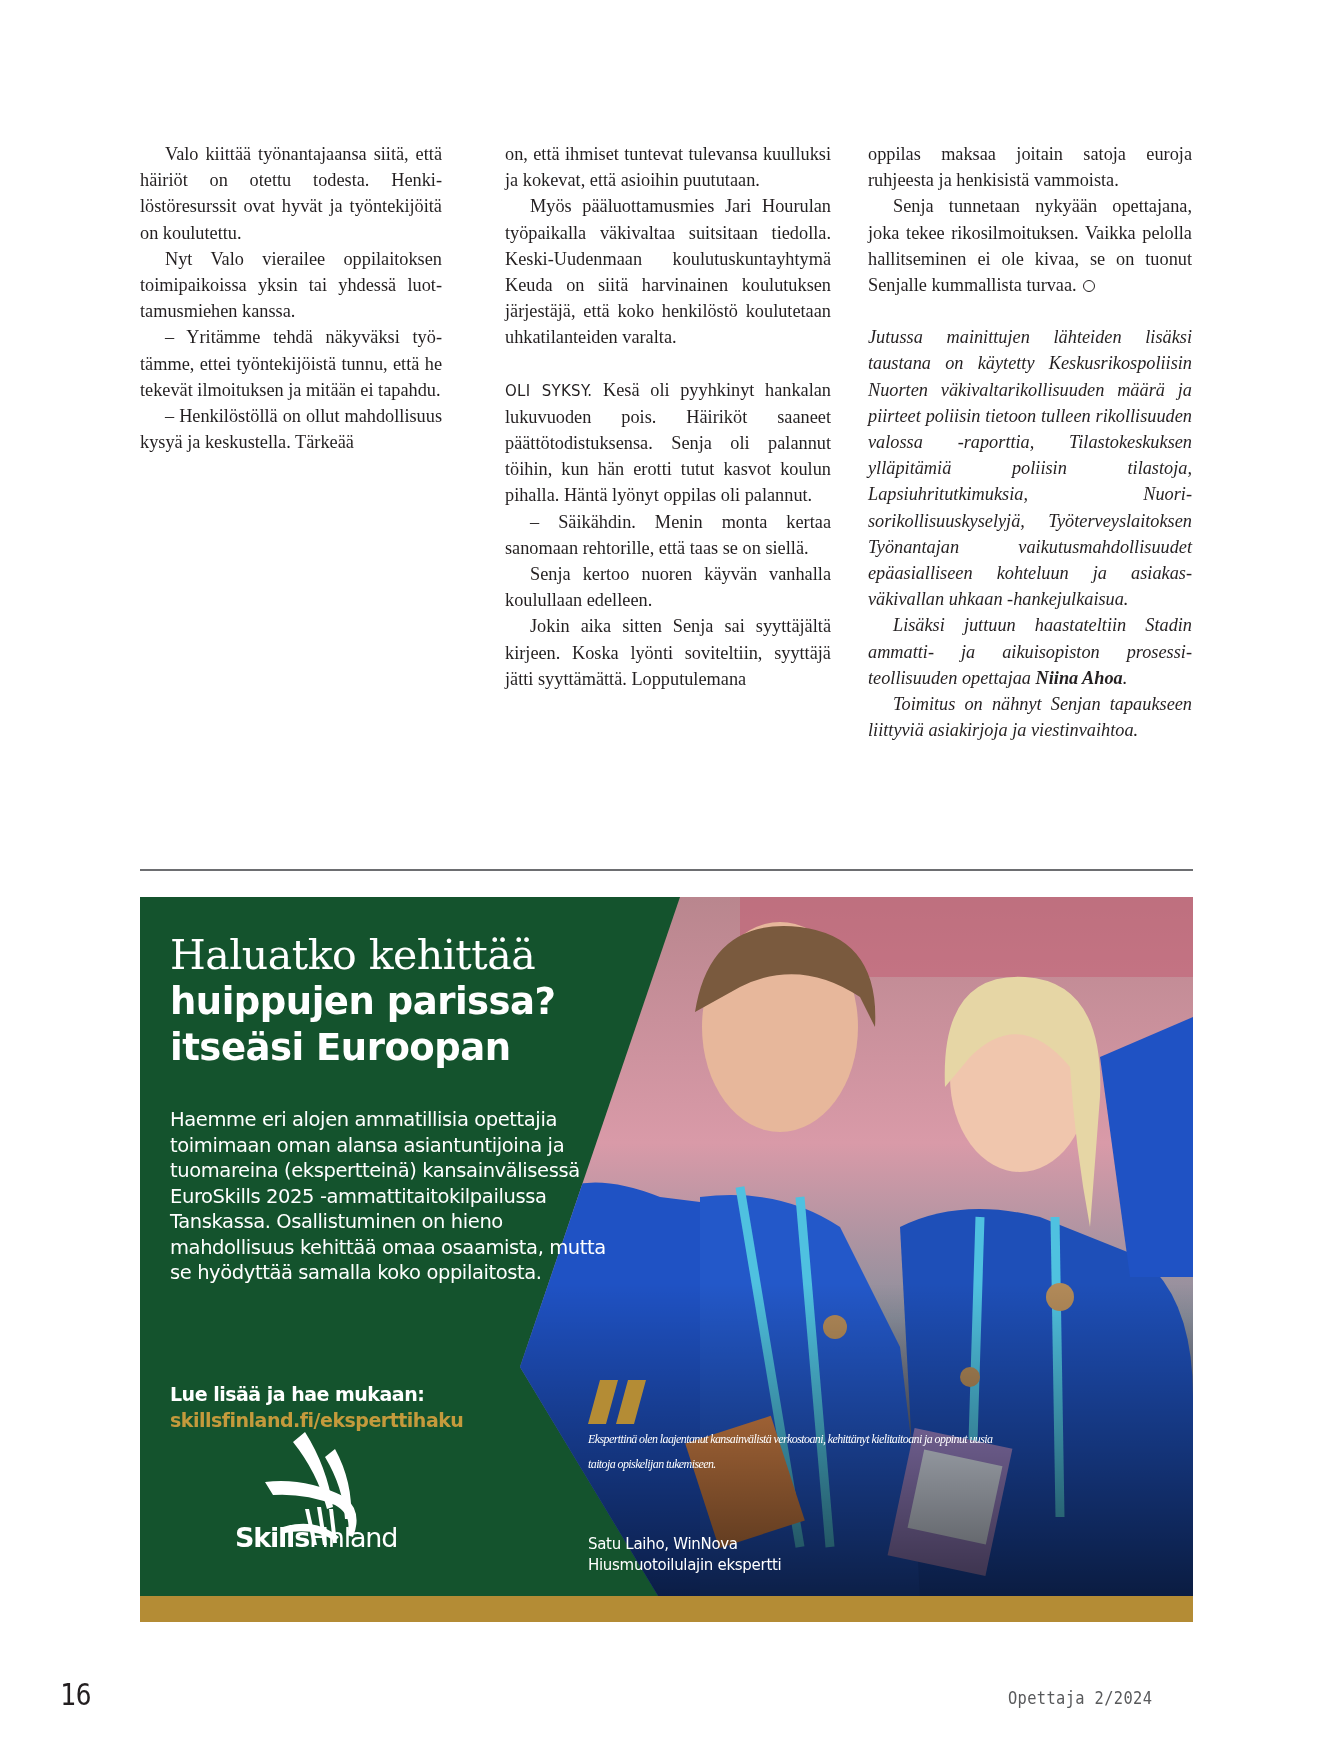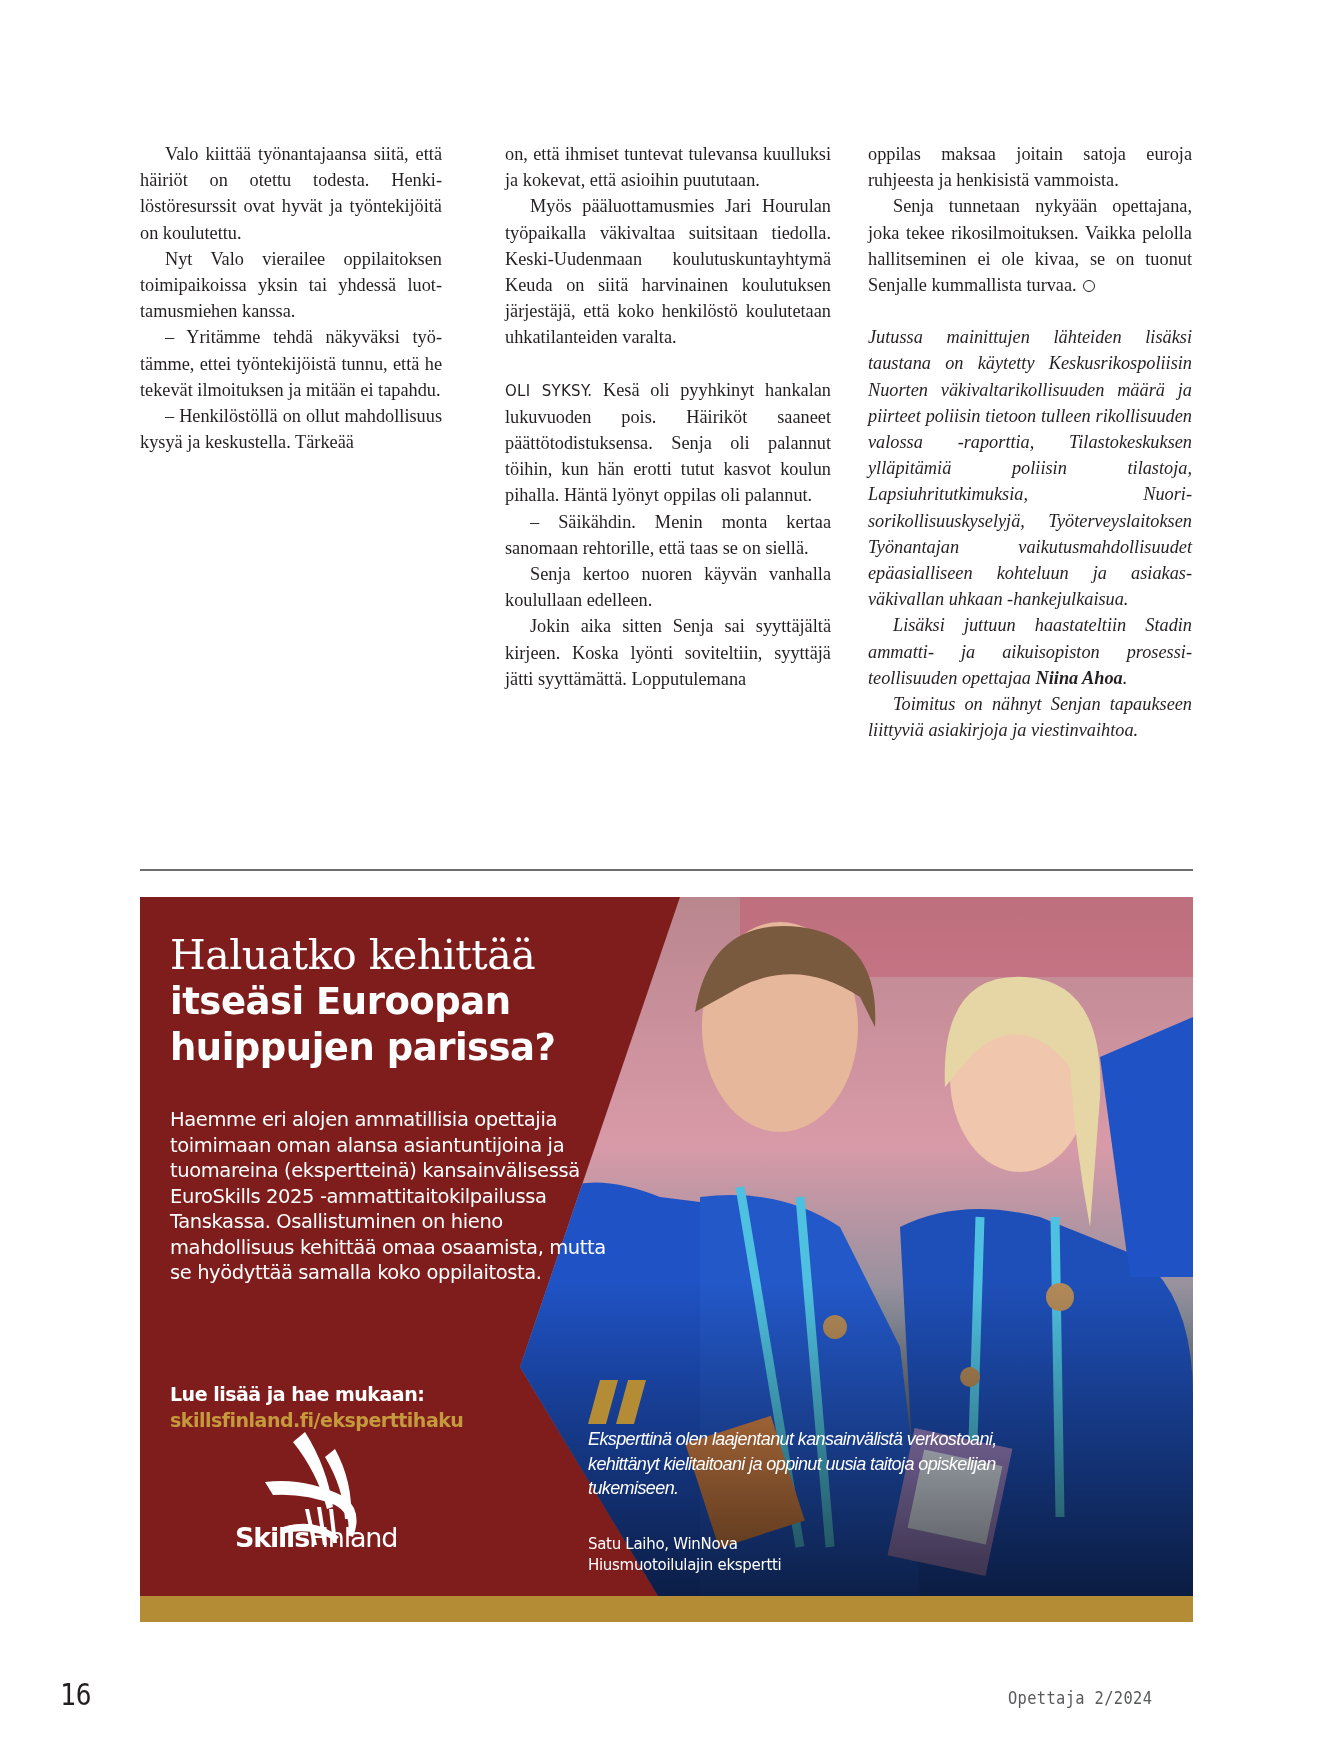--- a/index.html
+++ b/index.html
@@ -19,33 +19,33 @@
   .col p { text-indent: 0; }
   .col p.ind { text-indent: 25px; }
   .col p.gap { margin-top: 26px; }
   .lead { font-family: "DejaVu Sans", sans-serif; font-weight: normal; font-size: 15px; letter-spacing: 0.3px; }
   .it { font-style: italic; }
   .bold { font-weight: bold; }
   .endmark { display: inline-block; width: 12px; height: 12px; border: 1.5px solid #231f20; border-radius: 50%; margin-left: 6px; vertical-align: -1px; }
 
   #rule { position: absolute; left: 140px; top: 869px; width: 1053px; height: 2px; background: #6d6e71; }
 
-  #ad { position: absolute; left: 140px; top: 897px; width: 1053px; height: 725px; background: #7f1d1d; overflow: hidden; }
+  #ad { position: absolute; left: 140px; top: 897px; width: 1053px; height: 725px; background: #14532d; overflow: hidden; }
   #photo { position: absolute; left: 0; top: 0; width: 1053px; height: 702px; }
   #gold { position: absolute; left: 0; bottom: 0; width: 100%; height: 26px; background: #b48c35; }
 
   .ad-h1 { position: absolute; left: 30px; top: 34px; color: #ffffff; font-family: "DejaVu Serif", serif; font-size: 41px; line-height: 48px; letter-spacing: -0.5px; }
   .ad-h2 { position: absolute; left: 30px; top: 82px; color: #ffffff; font-family: "DejaVu Sans", sans-serif; font-weight: bold; font-size: 37px; line-height: 46px; letter-spacing: -0.5px; }
   .ad-body { position: absolute; left: 30px; top: 210px; width: 440px; color: #ffffff; font-family: "DejaVu Sans", sans-serif; font-size: 19.5px; line-height: 25.5px; letter-spacing: -0.4px; }
   .ad-cta { position: absolute; left: 30px; top: 440px; font-family: "DejaVu Sans", sans-serif; font-weight: bold; font-size: 19px; line-height: 26px; letter-spacing: -0.5px; }
   .ad-cta .l1 { color: #ffffff; display: block; margin-top: 44px; }
   .ad-cta .l2 { color: #c49a3c; display: block; }
 
   .quote-mark { position: absolute; left: 448px; top: 483px; }
-  .quote { position: absolute; left: 448px; top: 530px; width: 420px; color: #ffffff; font-family: Liberation Sans, sans-serif; font-style: italic; font-size: 18px; line-height: 24.5px; letter-spacing: -0.6px; }
+  .quote { position: absolute; left: 448px; top: 530px; width: 420px; color: #ffffff; font-family: Liberation Serif, serif; font-style: italic; font-size: 12px; line-height: 24.5px; letter-spacing: -0.6px; }
   .quote-author { position: absolute; left: 448px; top: 637px; color: #ffffff; font-family: "DejaVu Sans", sans-serif; font-size: 15px; line-height: 21px; letter-spacing: -0.3px; }
 
   .logo { position: absolute; left: 95px; top: 530px; width: 180px; height: 130px; }
   .logo-text { position: absolute; left: 95px; top: 625px; color: #fff; font-family: "DejaVu Sans", sans-serif; font-size: 27px; letter-spacing: -1.2px; }
   .logo-text b { font-weight: bold; }
 
   .folio { position: absolute; left: 60px; top: 1676px; font-family: "DejaVu Sans Mono", monospace; font-size: 31px; color: #231f20; transform: scaleX(0.85); transform-origin: left; }
   .issue { position: absolute; left: 1008px; top: 1688px; font-family: "DejaVu Sans Mono", monospace; font-size: 17.5px; color: #58595b; transform: scaleX(0.88); transform-origin: left; letter-spacing: 0.4px; }
 </style>
 </head>
@@ -118,22 +118,22 @@
       <rect x="775" y="560" width="80" height="80" fill="#dce3ef" transform="rotate(12 815 600)"></rect>
       <circle cx="695" cy="430" r="12" fill="#b28a59"></circle>
       <circle cx="830" cy="480" r="10" fill="#b28a59"></circle>
       <circle cx="920" cy="400" r="14" fill="#b28a59"></circle>
       <rect x="0" y="0" width="1053" height="702" fill="url(#shade)"></rect>
     </g>
   </svg>
 
   <div class="ad-h1">Haluatko kehittää</div>
   <div class="ad-h2">
+    <div>huippujen parissa?</div>
     <div>itseäsi Euroopan</div>
-    <div>huippujen parissa?</div>
   </div>
   <div class="ad-body">Haemme eri alojen ammatillisia opettajia toimimaan oman alansa asiantuntijoina ja tuomareina (ekspertteinä) kansain­välisessä EuroSkills 2025 -ammattitaito­kilpailussa Tanskassa. Osallistuminen on hieno mahdollisuus kehittää omaa osaamista, mutta se hyödyttää samalla koko oppilaitosta.</div>
   <div class="ad-cta">
     <span class="l1">Lue lisää ja hae mukaan:</span>
     <span class="l2">skillsfinland.fi/eksperttihaku</span>
   </div>
 
   <svg class="quote-mark" width="60" height="44" viewBox="0 0 60 44">
     <polygon points="12,0 30,0 18,44 0,44" fill="#b48c35"></polygon>
     <polygon points="40,0 58,0 46,44 28,44" fill="#b48c35"></polygon>

